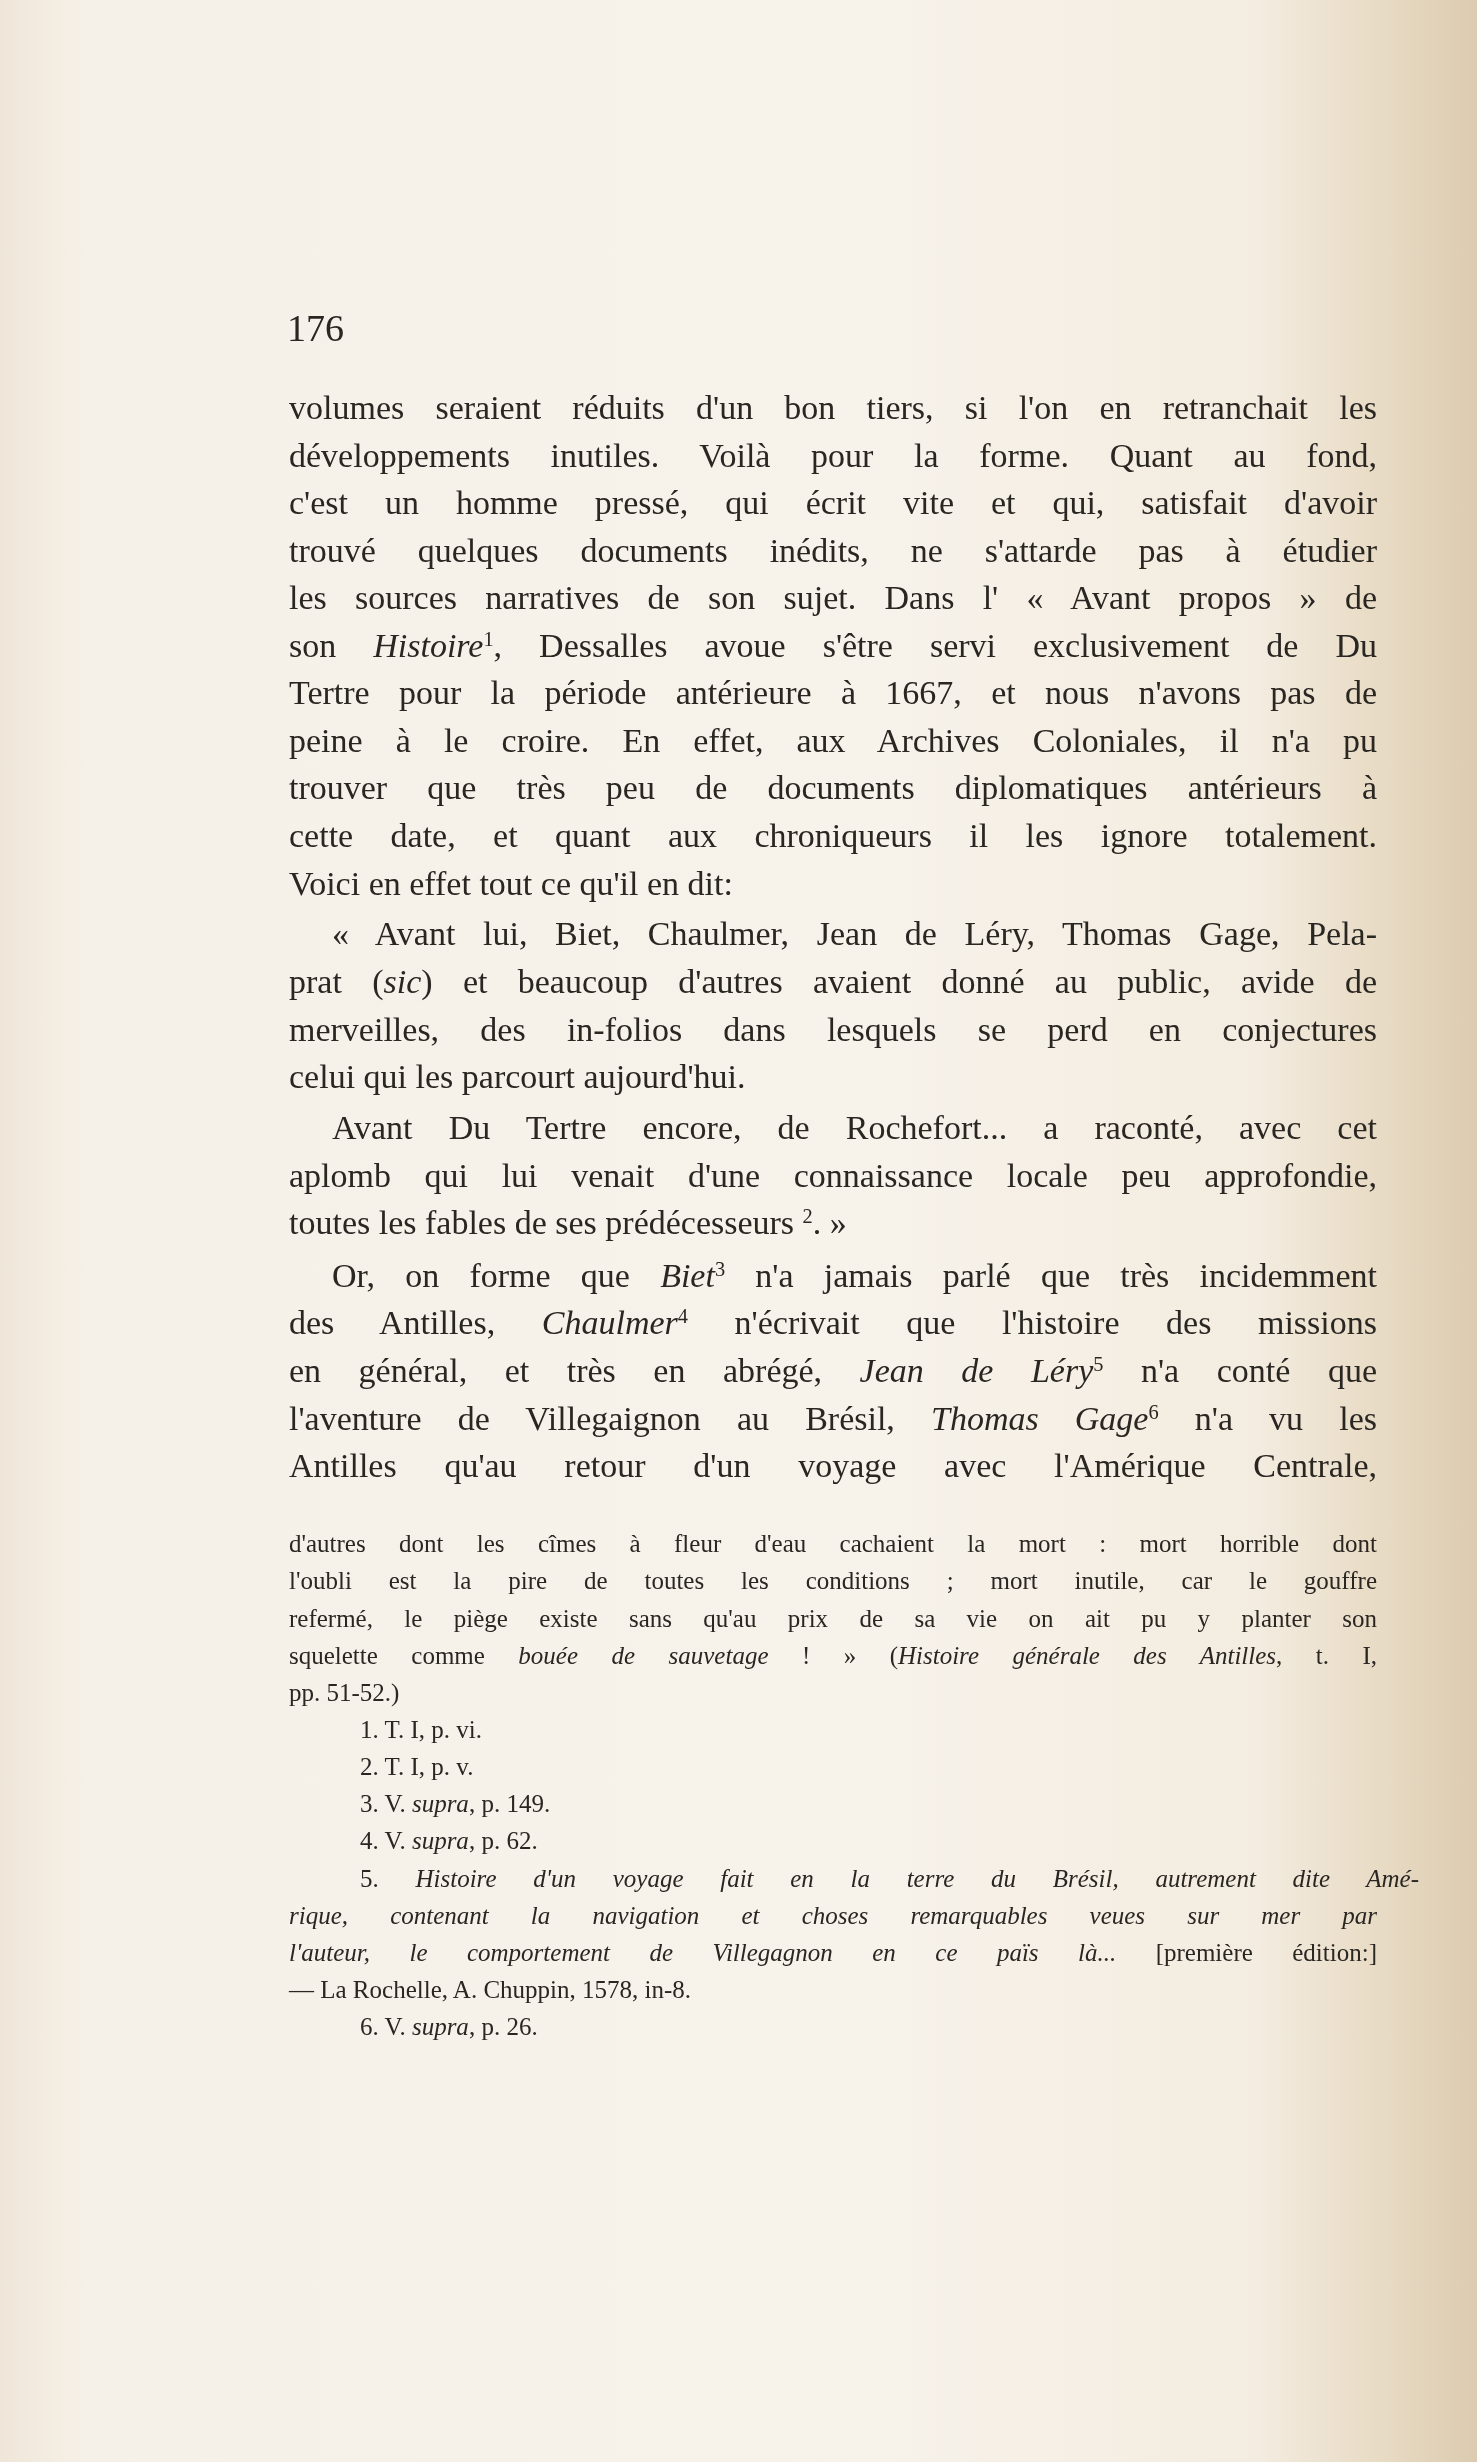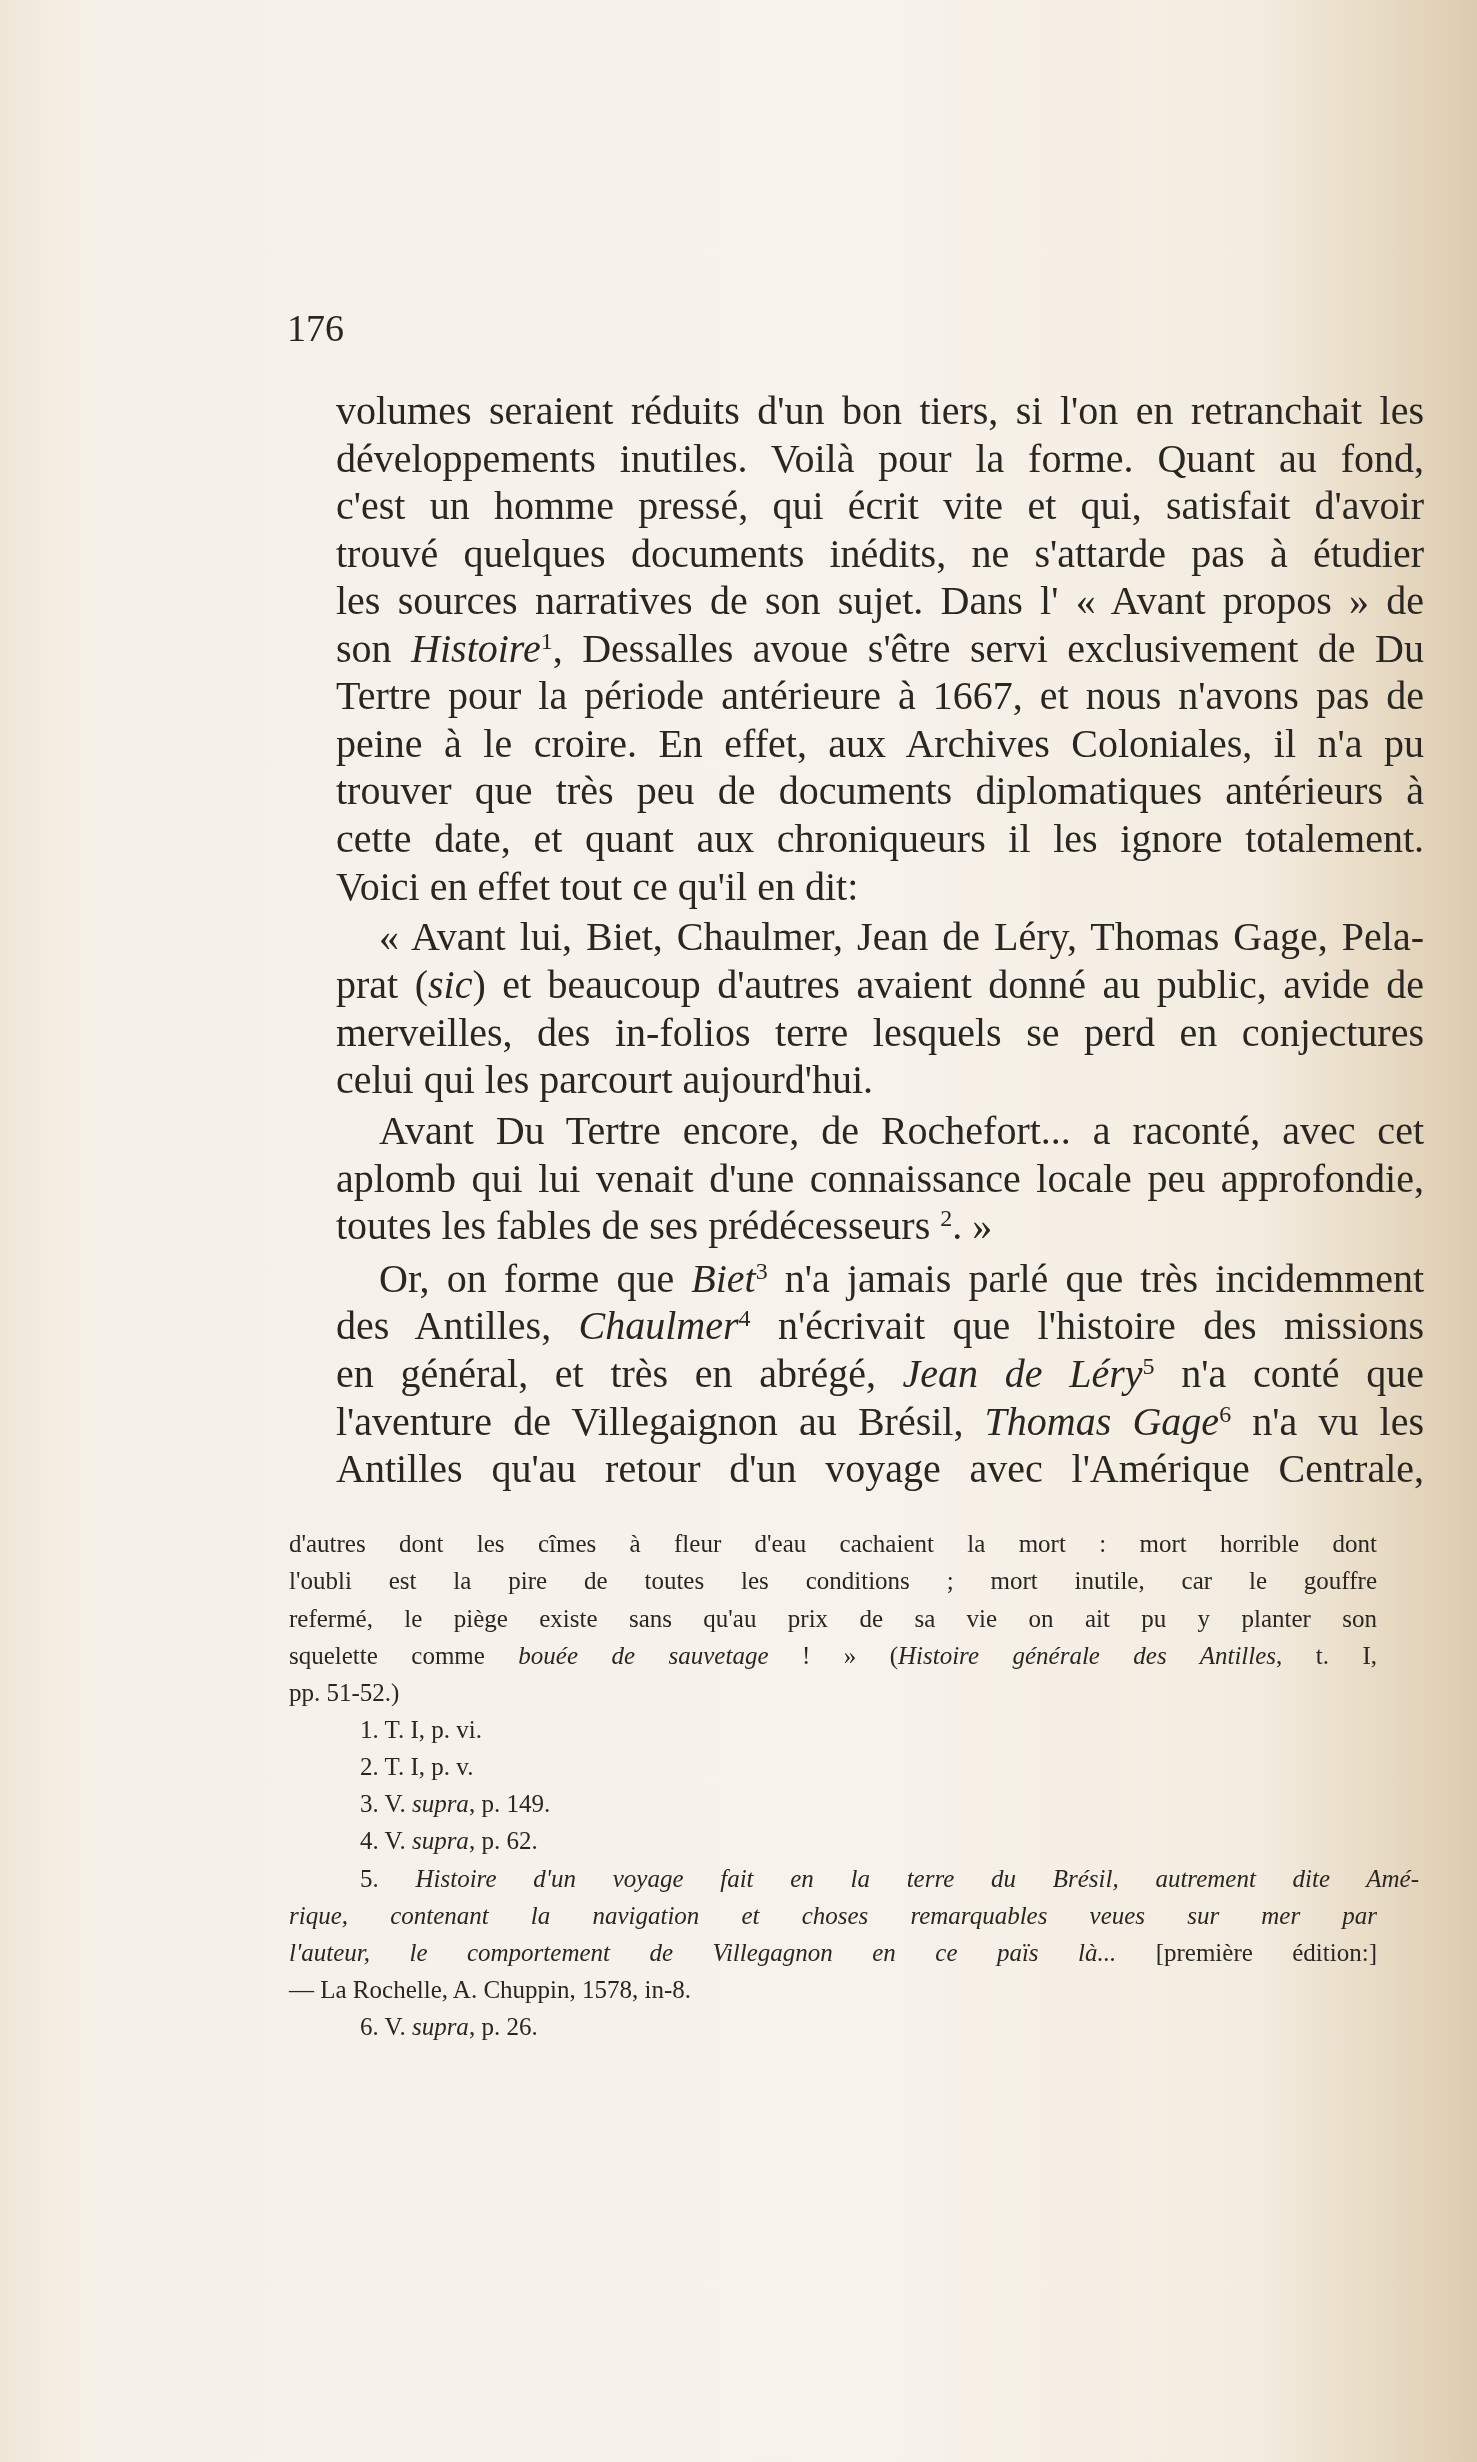--- a/index.html
+++ b/index.html
@@ -4,21 +4,21 @@
 <style>
   html, body { margin:0; padding:0; }
   body {
     width:1477px; height:2462px; position:relative; overflow:hidden;
     background: linear-gradient(to right, #efe6d8 0%, #f6f1e8 6%, #f7f2ea 60%, #f3ece0 85%, #e9dcc6 93%, #dccbb0 100%);
     font-family: "Liberation Serif", "DejaVu Serif", serif;
     color:#2a2622;
   }
   .page { position:absolute; left:0; top:0; width:1477px; height:1769px; }
   .line { position:absolute; left:289px; width:1088px; white-space:nowrap; line-height:1; }
-  .body-line { font-size:40px; text-align:justify; text-align-last:justify;margin-left:47px; }
+  .body-line { font-size:34px; text-align:justify; text-align-last:justify; }
   .body-line.last { text-align-last:left; }
   .indent { left:332px; width:1045px; }
   .fn-line { font-size:25px; text-align:justify; text-align-last:justify; }
   .fn-line.last { text-align-last:left; }
   .fn-indent { left:318px; width:1059px;margin-left:42px; }
   .header { position:absolute; top:306px; left:287px; width:1108px; height:46px; }
   .page-number { position:absolute; left:0; top:0; font-size:38px; }
   .running-head { position:absolute; left:163px; top:9px; font-size:25px; letter-spacing:2px; font-variant:small-caps; text-transform:uppercase; }
   i { font-style:italic; }
   sup { font-size:0.6em; vertical-align:0.55em; line-height:0; }
@@ -40,21 +40,21 @@
     <div class="line body-line" style="top:581px">les sources narratives de son sujet. Dans l' « Avant propos » de</div>
     <div class="line body-line" style="top:629px"><span>son </span><i>Histoire</i><sup>1</sup><span>, Dessalles avoue s'être servi exclusivement de Du</span></div>
     <div class="line body-line" style="top:676px">Tertre pour la période antérieure à 1667, et nous n'avons pas de</div>
     <div class="line body-line" style="top:724px">peine à le croire. En effet, aux Archives Coloniales, il n'a pu</div>
     <div class="line body-line" style="top:771px">trouver que très peu de documents diplomatiques antérieurs à</div>
     <div class="line body-line" style="top:819px">cette date, et quant aux chroniqueurs il les ignore totalement.</div>
     <div class="line body-line last" style="top:867px">Voici en effet tout ce qu'il en dit:</div>
 
     <div class="line body-line indent" style="top:917px">« Avant lui, Biet, Chaulmer, Jean de Léry, Thomas Gage, Pela-</div>
     <div class="line body-line" style="top:965px"><span>prat (</span><i>sic</i><span>) et beaucoup d'autres avaient donné au public, avide de</span></div>
-    <div class="line body-line" style="top:1013px">merveilles, des in-folios terre lesquels se perd en conjectures</div>
+    <div class="line body-line" style="top:1013px">merveilles, des in-folios dans lesquels se perd en conjectures</div>
     <div class="line body-line last" style="top:1060px">celui qui les parcourt aujourd'hui.</div>
     <div class="line body-line indent" style="top:1111px">Avant Du Tertre encore, de Rochefort... a raconté, avec cet</div>
     <div class="line body-line" style="top:1159px">aplomb qui lui venait d'une connaissance locale peu approfondie,</div>
     <div class="line body-line last" style="top:1206px"><span>toutes les fables de ses prédécesseurs </span><sup>2</sup><span>. »</span></div>
 
     <div class="line body-line indent" style="top:1259px"><span>Or, on forme que </span><i>Biet</i><sup>3</sup><span> n'a jamais parlé que très incidemment</span></div>
     <div class="line body-line" style="top:1306px"><span>des Antilles, </span><i>Chaulmer</i><sup>4</sup><span> n'écrivait que l'histoire des missions</span></div>
     <div class="line body-line" style="top:1354px"><span>en général, et très en abrégé, </span><i>Jean de Léry</i><sup>5</sup><span> n'a conté que</span></div>
     <div class="line body-line" style="top:1402px"><span>l'aventure de Villegaignon au Brésil, </span><i>Thomas Gage</i><sup>6</sup><span> n'a vu les</span></div>
     <div class="line body-line" style="top:1449px">Antilles qu'au retour d'un voyage avec l'Amérique Centrale,</div>

